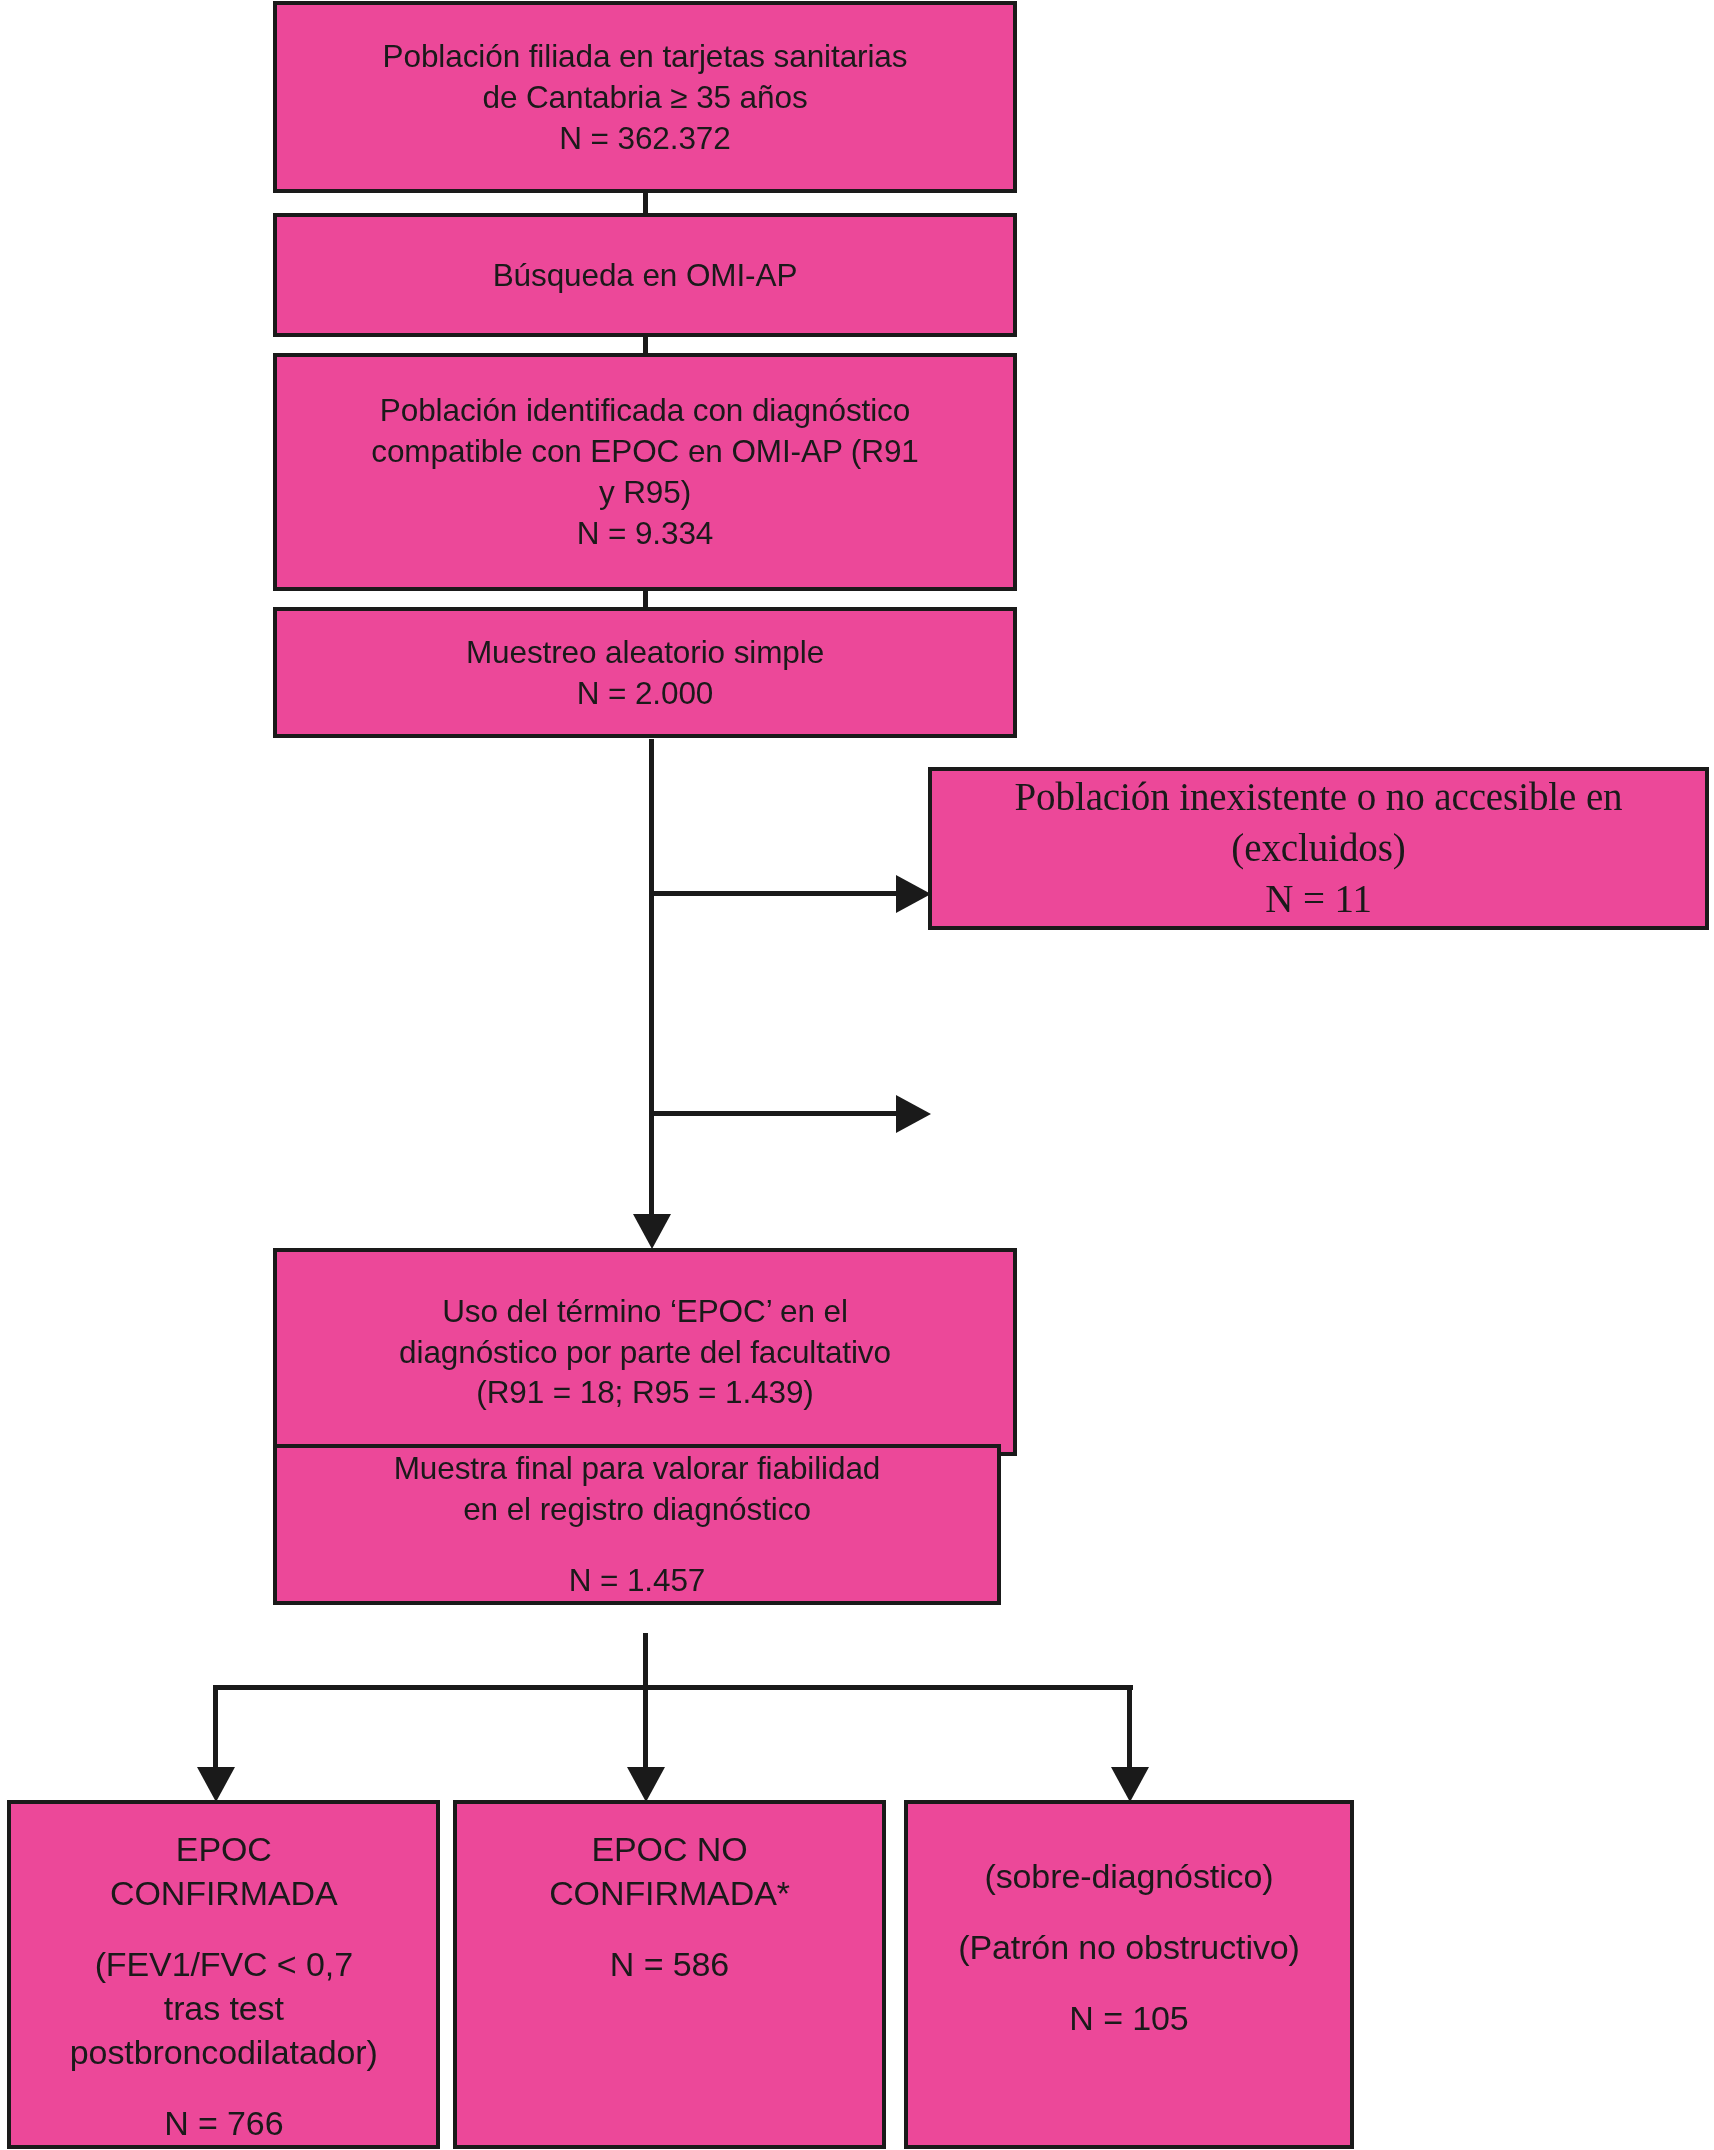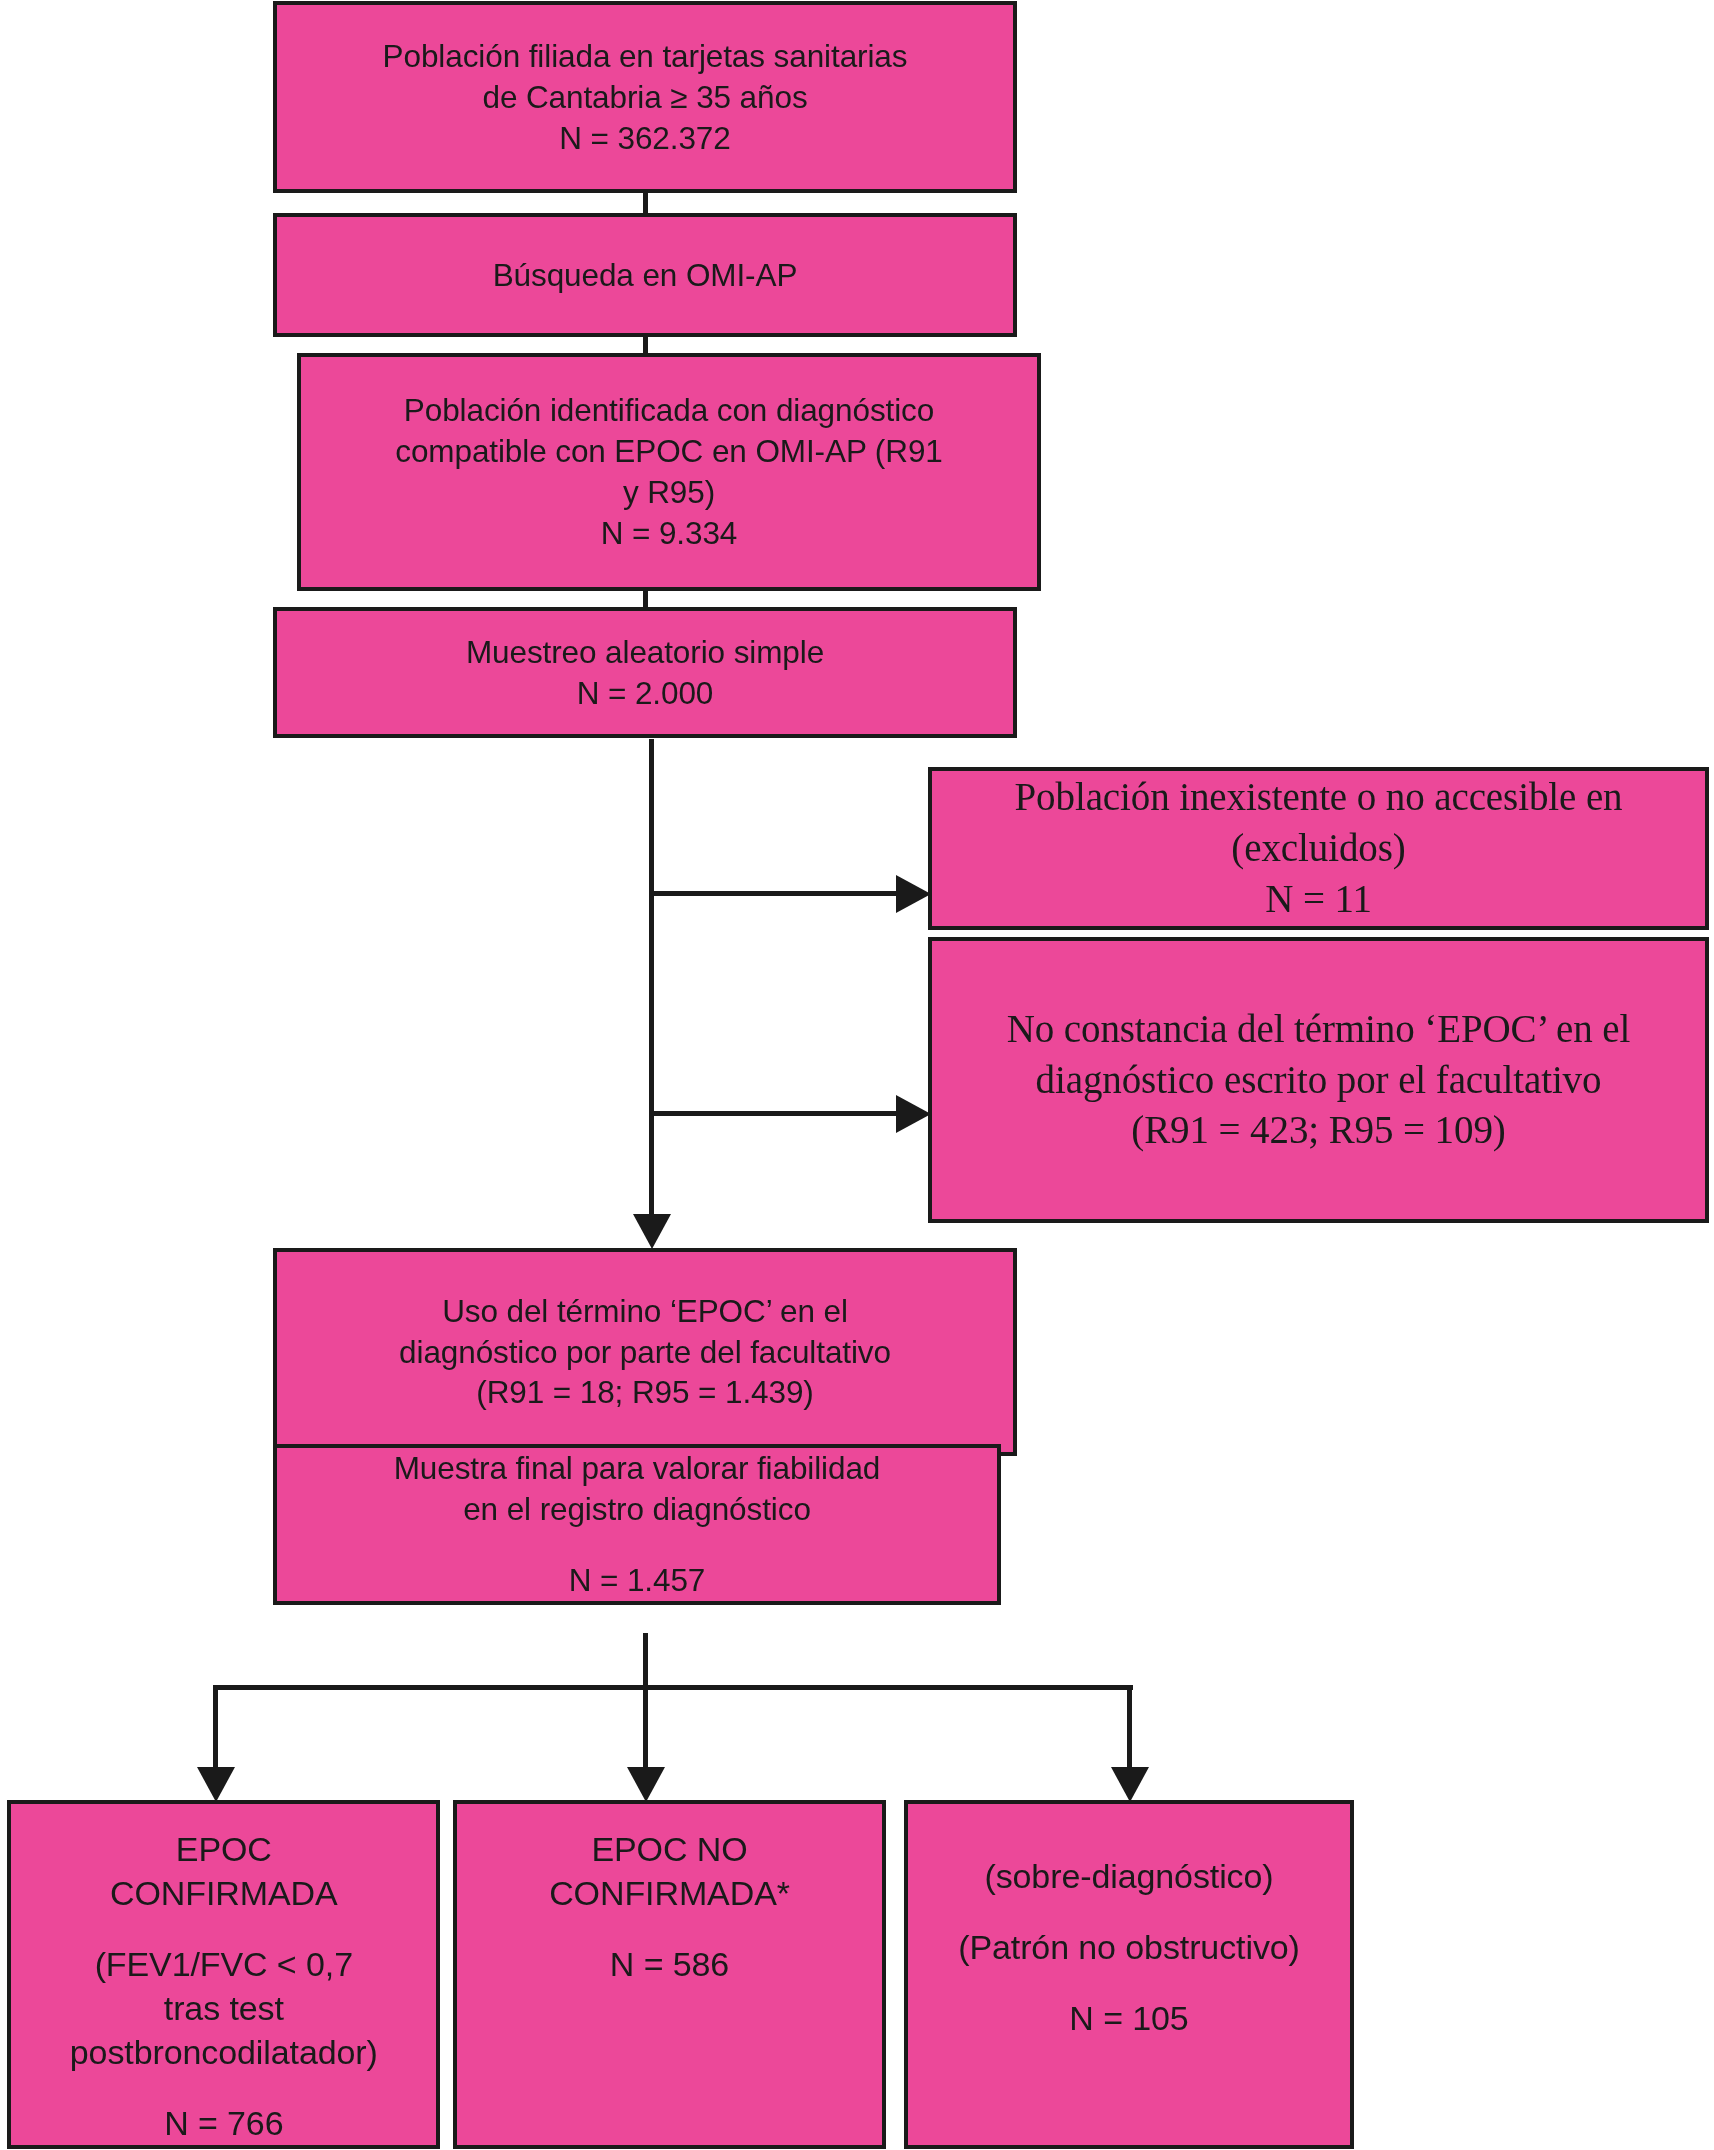--- a/index.html
+++ b/index.html
@@ -93,21 +93,21 @@
   </div>
 
   <div class="vline" style="left:643px; top:193px; height:21.4px;"></div>
 
   <div class="box box-main" style="left:273px; top:213px; width:744px; height:124px;">
     <span class="line">Búsqueda en OMI-AP</span>
   </div>
 
   <div class="vline" style="left:643px; top:337px; height:19px;"></div>
 
-  <div class="box box-main" style="left:273px; top:353px; width:744px; height:238px;margin-left:24px;">
+  <div class="box box-main" style="left:273px; top:353px; width:744px; height:238px;">
     <span class="line">Población identificada con diagnóstico</span>
     <span class="line">compatible con EPOC en OMI-AP (R91</span>
     <span class="line">y R95)</span>
     <span class="line">N = 9.334</span>
   </div>
 
   <div class="vline" style="left:643px; top:591px; height:19px;"></div>
 
   <div class="box box-main" style="left:273px; top:607px; width:744px; height:131px;">
     <span class="line">Muestreo aleatorio simple</span>
@@ -123,25 +123,20 @@
   <div class="arrow-right" style="left:896px; top:1095px;"></div>
 
   <div class="arrow-down" style="left:633px; top:1214px;"></div>
 
   <div class="box box-excl" style="left:928px; top:767px; width:781px; height:163px;">
     <span class="line">Población inexistente o no accesible en</span>
     <span class="line">(excluidos)</span>
     <span class="line">N = 11</span>
   </div>
 
-  <div class="box box-excl" style="left:928px; top:937px; width:781px; height:286px;">
-    <span class="line">No constancia del término ‘EPOC’ en el</span>
-    <span class="line">diagnóstico escrito por el facultativo</span>
-    <span class="line">(R91 = 423; R95 = 109)</span>
-  </div>
 
   <div class="box box-main" style="left:273px; top:1248px; width:744px; height:208px;">
     <span class="line">Uso del término ‘EPOC’ en el</span>
     <span class="line">diagnóstico por parte del facultativo</span>
     <span class="line">(R91 = 18; R95 = 1.439)</span>
   </div>
 
   <div class="vline" style="left:643px; top:1456px; height:21.4px;"></div>
 
   <div class="box box-main" style="left:273px; top:1444px; width:728px; height:161px;">

